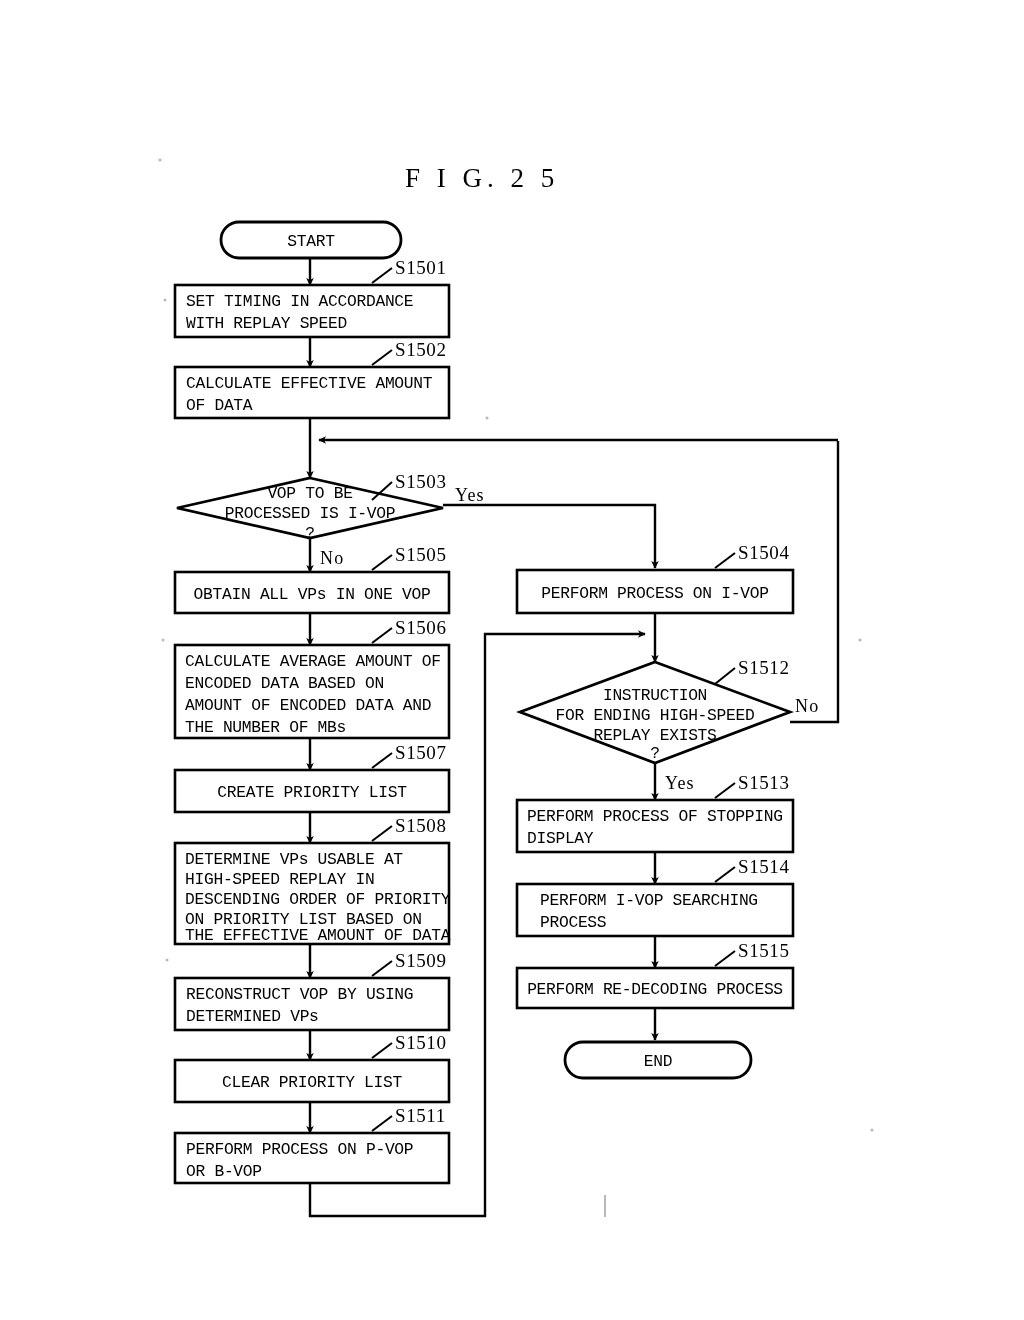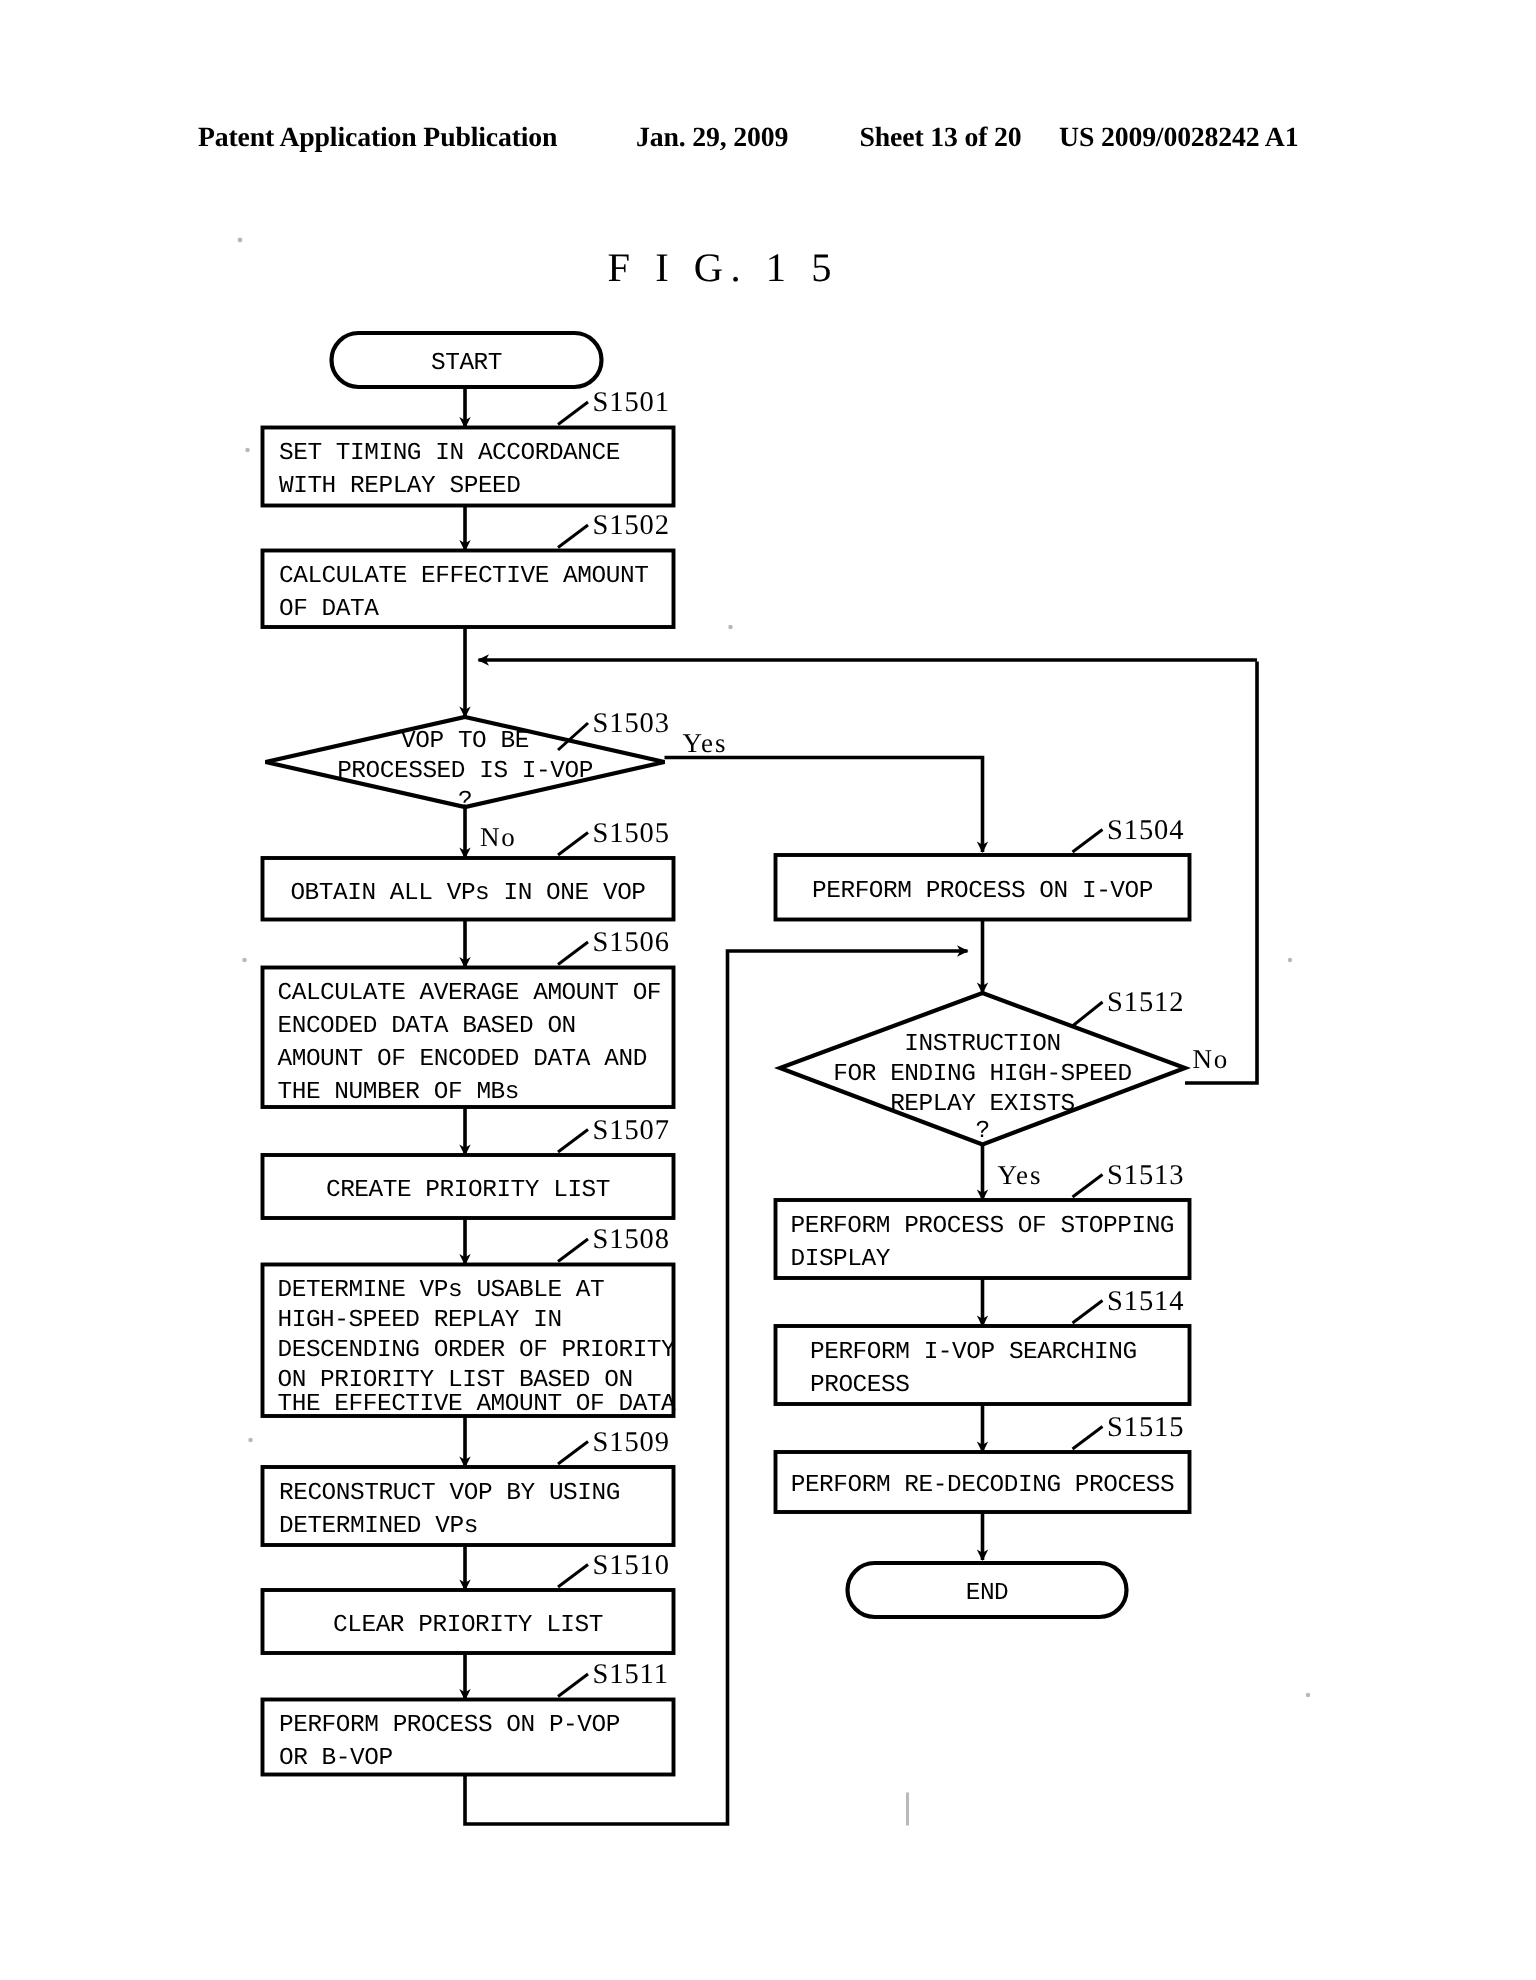--- a/index.html
+++ b/index.html
@@ -120,28 +120,22 @@
     letter-spacing: 1.2px;
   }
   
   .speck { fill: #b9b9b9; }
 </style>
 </head>
 <body>
 
 <div id="page">
 
-  <div id="pub-header">
-    <span class="h-pub">Patent Application Publication</span>
-    <span class="h-date">Jan. 29, 2009</span>
-    <span class="h-sheet">Sheet 13 of 20</span>
-    <span class="h-num">US 2009/0028242 A1</span>
-  </div>
-
-  <div id="fig-title">F I G.  1 5</div>
+
+  <div id="fig-title">F I G.  2 5</div>
 
   <svg id="flow-svg" viewBox="0 0 1024 1320">
     <defs>
       <marker id="arrow" markerWidth="9" markerHeight="9" refX="7.5" refY="4.2" orient="auto" markerUnits="userSpaceOnUse">
         <path d="M0.5,0.4 L8.2,4.2 L0.5,8.0 L2.6,4.2 Z" fill="#000000"></path>
       </marker>
       <marker id="arrowL" markerWidth="9" markerHeight="9" refX="7.5" refY="4.2" orient="auto" markerUnits="userSpaceOnUse">
         <path d="M0.5,0.4 L8.2,4.2 L0.5,8.0 L2.6,4.2 Z" fill="#000000"></path>
       </marker>
     </defs>

